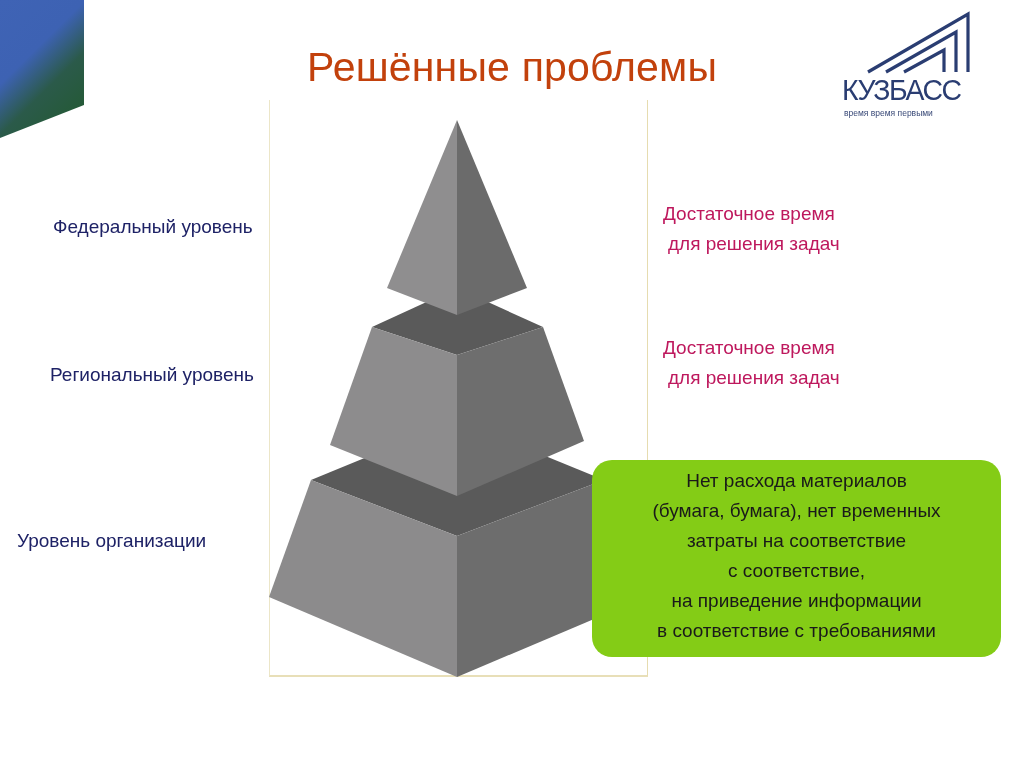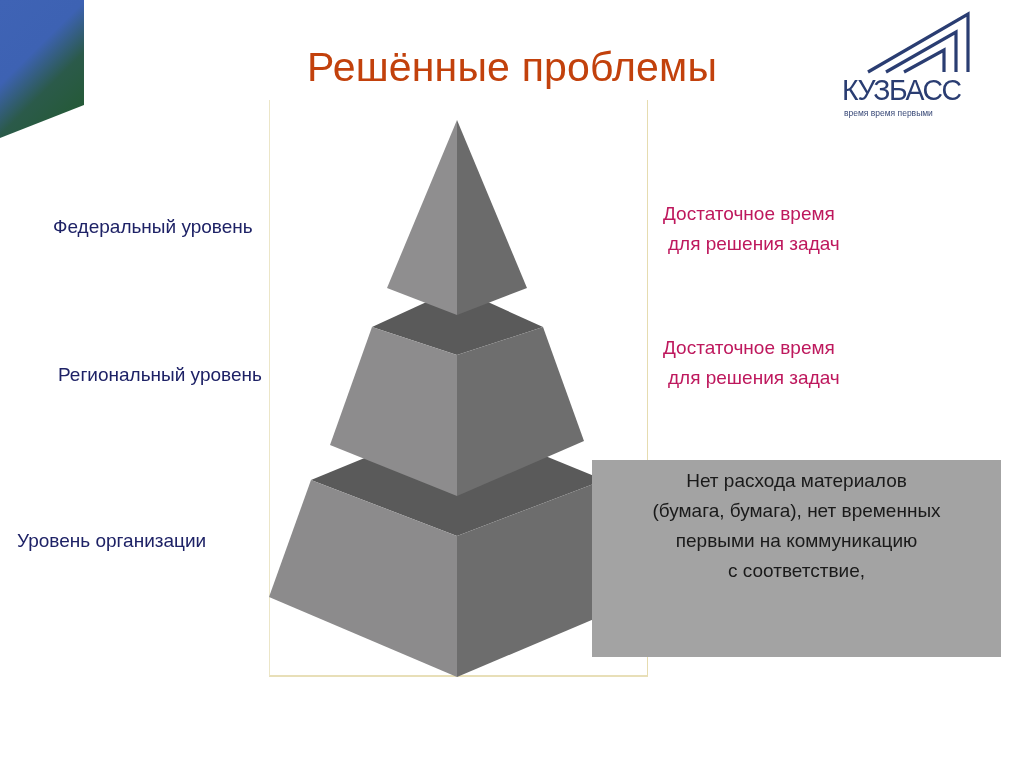--- a/index.html
+++ b/index.html
@@ -79,27 +79,28 @@
       position: absolute;
       font-size: 19px;
       color: #be185d;
       line-height: 30px;
       white-space: nowrap;
     }
     .green-box {
       position: absolute;
       left: 592px; top: 460px;
       width: 409px; height: 197px;
-      background: #a3a3a3;
+      background: #84cc16;
       box-sizing: border-box;
       padding-top: 6px;
       text-align: center;
       font-size: 19px;
       line-height: 30px;
       color: #1a1a1a;
+      border-radius: 20px;
     }
     .green-box div { white-space: nowrap; }
   </style>
 </head>
 <body>
 
 <div class="slide">
 
   <svg class="corner-accent" viewBox="0 0 84 140" width="84" height="140">
     <defs>
@@ -145,33 +146,35 @@
       <polygon points="457,355 543,327 584,441 457,496" fill="#6e6e6e"></polygon>
     </g>
 
     <g>
       <polygon points="457,120 457,315 387,288" fill="#8f8e8f"></polygon>
       <polygon points="457,120 527,288 457,315" fill="#6b6b6b"></polygon>
     </g>
   </svg>
 
   <div class="level-label" style="left:53px; top:216px;">Федеральный уровень</div>
-  <div class="level-label" style="left:58px; top:364px;">Региональный уровень</div>
+  <div class="level-label" style="left:50px; top:364px;">Региональный уровень</div>
   <div class="level-label" style="left:17px; top:514px;margin-top:16px;">Уровень организации</div>
 
   <div class="benefit" style="left:663px; top:199px;">
     <div>Достаточное время</div>
     <div style="padding-left:5px;">для решения задач</div>
   </div>
 
   <div class="benefit" style="left:663px; top:333px;">
     <div>Достаточное время</div>
     <div style="padding-left:5px;">для решения задач</div>
   </div>
 
   <div class="green-box">
     <div>Нет расхода материалов</div>
     <div>(бумага, бумага), нет временных</div>
-    <div>первыми на коммуникацию</div>
+    <div>затраты на соответствие</div>
     <div>с соответствие,</div>
+    <div>на приведение информации</div>
+    <div>в соответствие с требованиями</div>
   </div>
 
 </div>
 
 </body></html>

